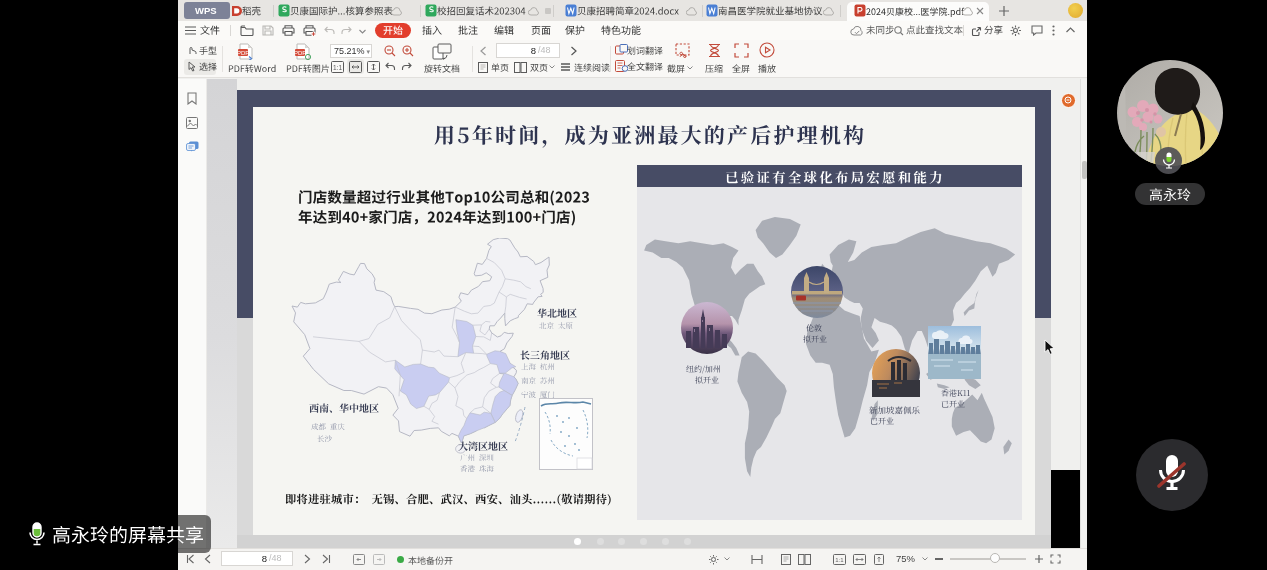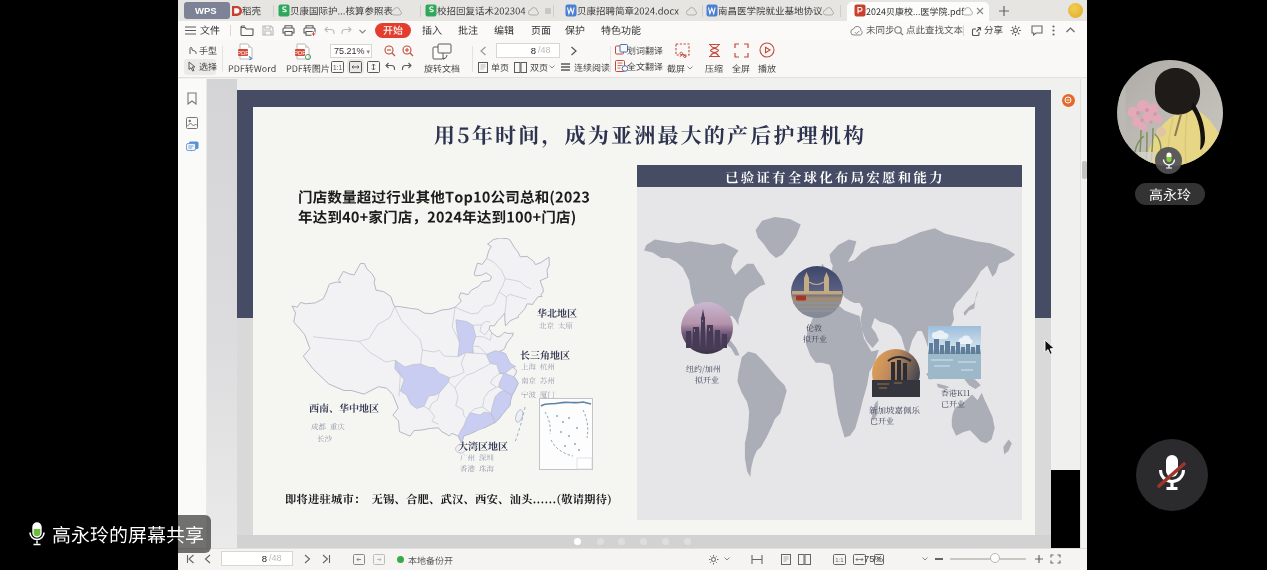--- a/index.html
+++ b/index.html
@@ -386,21 +386,21 @@
       <text x="6.5" y="8" font-size="6" fill="#666" text-anchor="middle" font-family="Liberation Sans">1:1</text>
     </svg>
 <svg class="abs" style="left:675px;top:554px" width="13" height="11">
       <rect x="0.5" y="0.5" width="12" height="10" rx="1" fill="none" stroke="#666"></rect>
       <path d="M3 5.5h7M3 5.5 4.5 4M3 5.5 4.5 7M10 5.5 8.5 4M10 5.5 8.5 7" stroke="#666" fill="none" stroke-width="0.8"></path>
     </svg>
 <svg class="abs" style="left:696px;top:554px" width="10" height="11">
       <rect x="0.5" y="0.5" width="9" height="10" rx="1" fill="none" stroke="#666"></rect>
       <path d="M5 3v5M5 3 3.5 4.5M5 3l1.5 1.5" stroke="#666" fill="none" stroke-width="0.8"></path>
     </svg>
-<div class="abs" style="left:686px;top:553px;font-size:9.5px;color:#444">75%</div>
+<div class="abs" style="left:718px;top:553px;font-size:9.5px;color:#444">75%</div>
 <svg class="abs" style="left:744px;top:557px" width="6" height="4">
       <path d="M0.5 0.5 3 3 5.5 0.5" fill="none" stroke="#888"></path>
     </svg>
 <div class="abs" style="left:757px;top:558px;width:8px;height:1.5px;background:#666"></div>
 <div class="abs" style="left:772px;top:558px;width:76px;height:1.5px;background:#c9c7c4"></div>
 <div class="abs" style="left:812px;top:553px;width:10px;height:10px;border-radius:50%;background:#fdfdfd;border:1px solid #b9b7b4"></div>
 <svg class="abs" style="left:856px;top:554px" width="10" height="10">
       <path d="M5 1v8M1 5h8" stroke="#666" stroke-width="1.2"></path>
     </svg>
 <svg class="abs" style="left:872px;top:554px" width="11" height="10">

